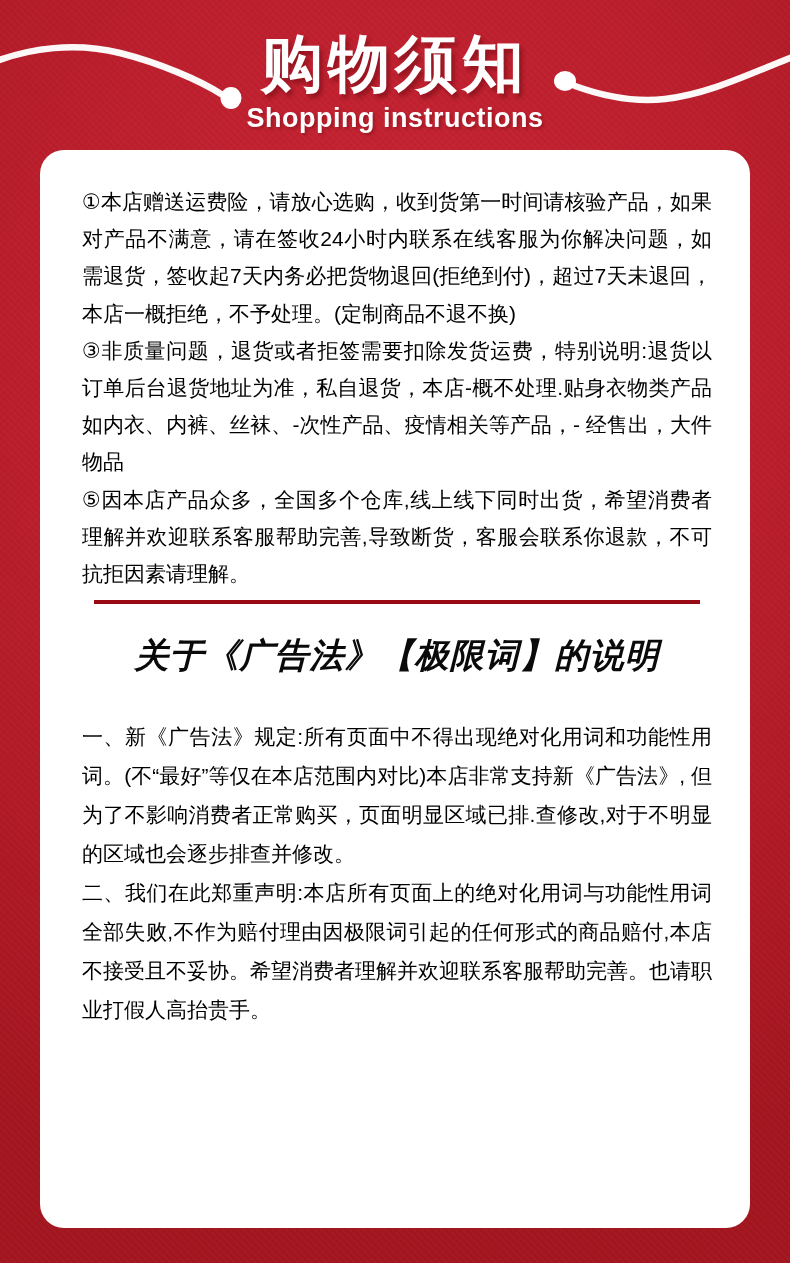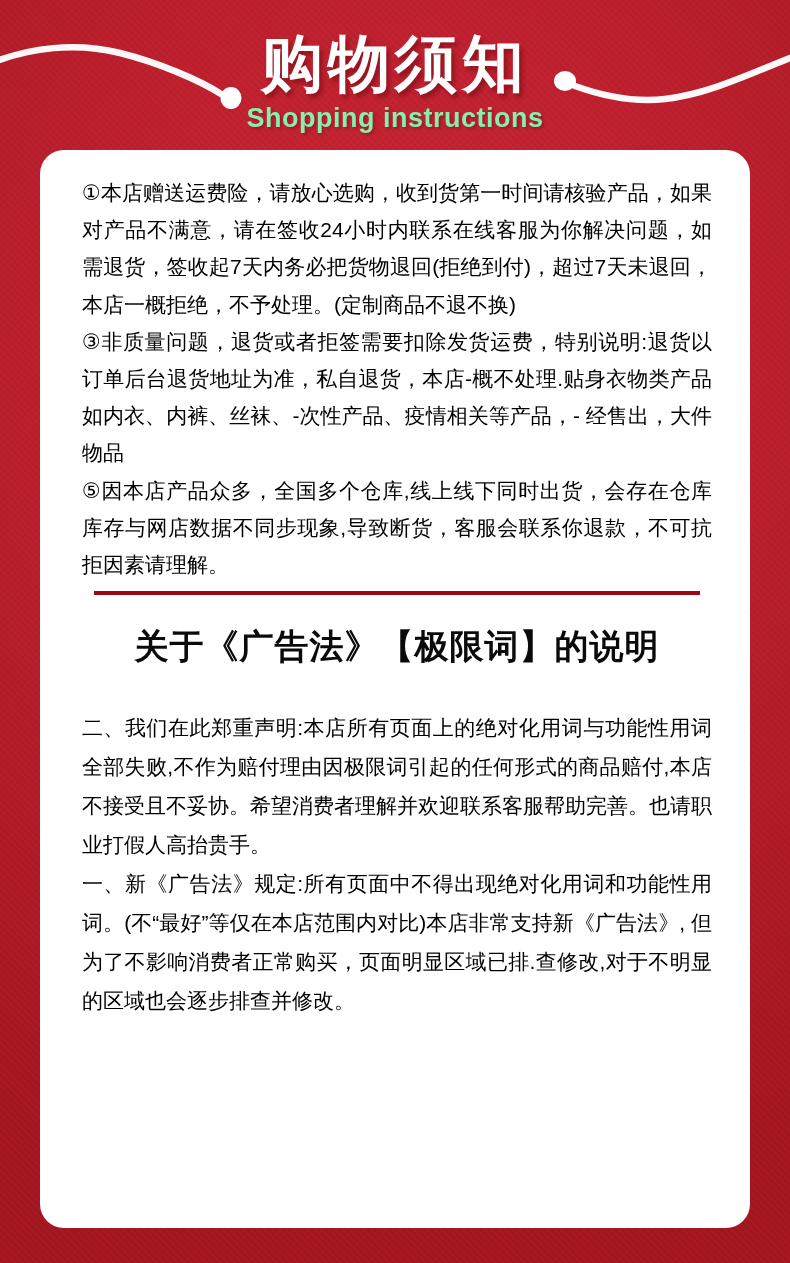--- a/index.html
+++ b/index.html
@@ -24,34 +24,34 @@
   .deco-right { left: 553px; top: 34px; }
   .page-title {
     position: absolute; left: 0; top: 22px; width: 100%;
     text-align: center; color: #ffffff;
     font-size: 62px; font-weight: 900; letter-spacing: 5px;
     text-shadow: 3px 4px 4px rgba(90,5,12,.45);
     white-space: nowrap;
   }
   .page-subtitle {
     position: absolute; left: 0; top: 103px; width: 100%;
-    text-align: center; color: #86efac;
+    text-align: center; color: #ffffff;
     font-size: 27px; font-weight: 700; letter-spacing: .5px;
     text-shadow: 2px 2px 3px rgba(90,5,12,.35);
   }
 
   
   .card {
     position: relative;
     margin: 0 40px;
     width: 710px;
     height: 1078px;
     background: #ffffff;
     border-radius: 24px;
-    padding: 24px 38px 0 42px;
+    padding: 33px 38px 0 42px;
   }
   .notice p {
     font-size: 21px;
     line-height: 37.2px;
     color: #000000;
     text-align: justify;
   }
   .divider {
     display: block;
     border: none;
@@ -62,20 +62,21 @@
   }
   .law-heading {
     margin-top: 30px;
     text-align: center;
     font-size: 34px;
     line-height: 42px;
     font-weight: 900;
     color: #0a0a0a;
     letter-spacing: 1px;
     white-space: nowrap;
+    font-style: italic;
   }
   .law p {
     font-size: 21px;
     line-height: 38.9px;
     color: #000000;
     text-align: justify;
   }
   .law { margin-top: 42px; }
 </style>
 </head>
@@ -95,25 +96,25 @@
 
   <h1 class="page-title">购物须知</h1>
   <div class="page-subtitle">Shopping instructions</div>
 </div>
 
 <section class="card">
 
   <div class="notice">
     <p>①本店赠送运费险，请放心选购，收到货第一时间请核验产品，如果对产品不满意，请在签收24小时内联系在线客服为你解决问题，如需退货，签收起7天内务必把货物退回(拒绝到付)，超过7天未退回，本店一概拒绝，不予处理。(定制商品不退不换)</p>
     <p>③非质量问题，退货或者拒签需要扣除发货运费，特别说明:退货以订单后台退货地址为准，私自退货，本店-概不处理.贴身衣物类产品如内衣、内裤、丝袜、-次性产品、疫情相关等产品，- 经售出，大件物品</p>
-    <p>⑤因本店产品众多，全国多个仓库,线上线下同时出货，会存在仓库库存与网店数据不同步现象,导致断货，客服会联系你退款，不可抗拒因素请理解。</p>
+    <p>⑤因本店产品众多，全国多个仓库,线上线下同时出货，希望消费者理解并欢迎联系客服帮助完善,导致断货，客服会联系你退款，不可抗拒因素请理解。</p>
   </div>
 
   <hr class="divider">
 
   <h2 class="law-heading">关于《广告法》【极限词】的说明</h2>
 
   <div class="law">
+    <p>一、新《广告法》规定:所有页面中不得出现绝对化用词和功能性用词。(不“最好”等仅在本店范围内对比)本店非常支持新《广告法》, 但为了不影响消费者正常购买，页面明显区域已排.查修改,对于不明显的区域也会逐步排查并修改。</p>
     <p>二、我们在此郑重声明:本店所有页面上的绝对化用词与功能性用词全部失败,不作为赔付理由因极限词引起的任何形式的商品赔付,本店不接受且不妥协。希望消费者理解并欢迎联系客服帮助完善。也请职业打假人高抬贵手。</p>
-    <p>一、新《广告法》规定:所有页面中不得出现绝对化用词和功能性用词。(不“最好”等仅在本店范围内对比)本店非常支持新《广告法》, 但为了不影响消费者正常购买，页面明显区域已排.查修改,对于不明显的区域也会逐步排查并修改。</p>
   </div>
 
 </section>
 
 </body></html>

